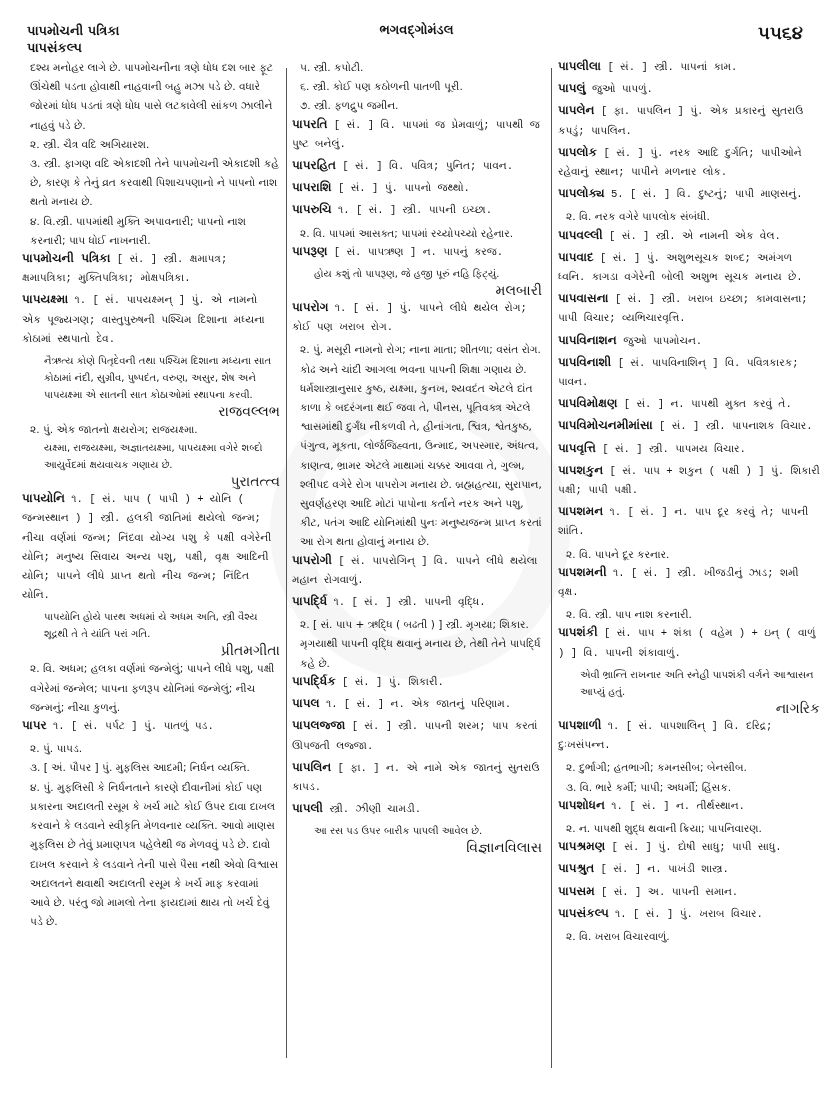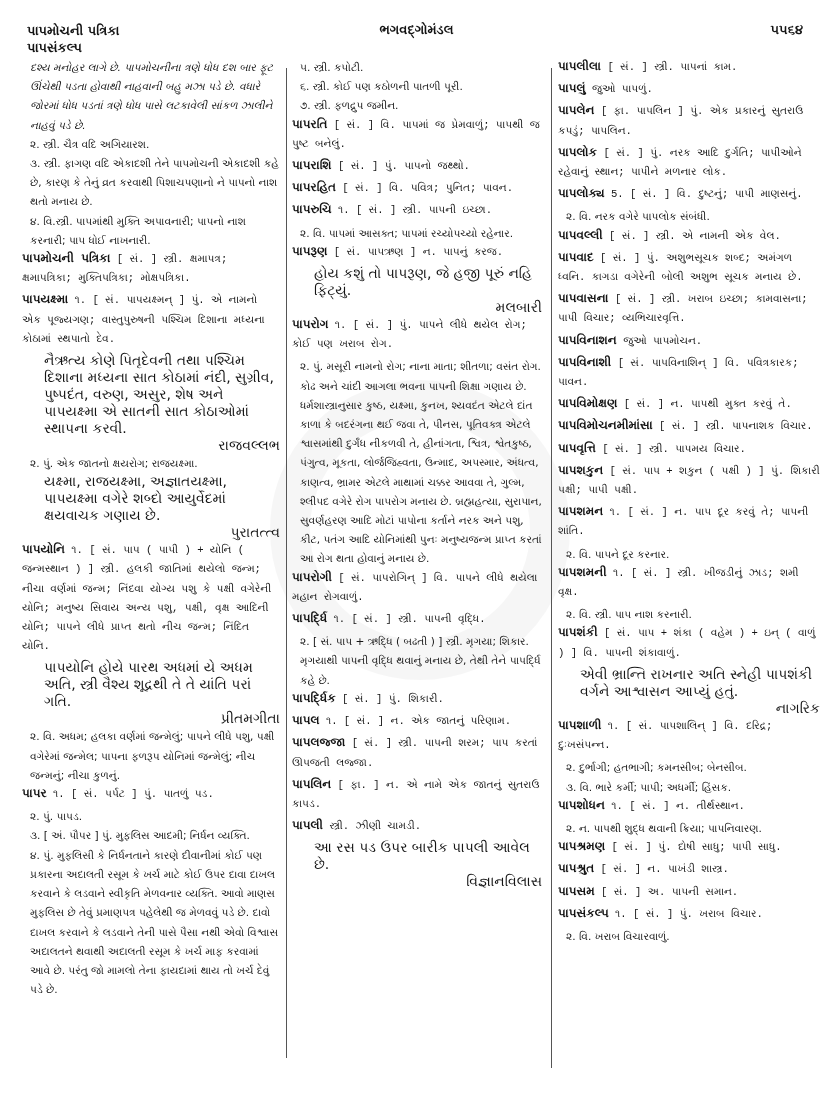--- a/index.html
+++ b/index.html
@@ -1,34 +1,34 @@
 <!DOCTYPE html>
 <html><head>
 <meta charset="utf-8">
 <style>
   html, body { margin:0; padding:0; background:#ffffff; }
   body { width:825px; height:1098px; overflow:hidden; position:relative;
          font-family:"DejaVu Sans", "Liberation Sans", sans-serif; color:#141414; }
   .page-header { position:absolute; top:0; left:0; width:825px; height:50px; }
   .hdr-left { position:absolute; left:27px; top:22px; font-weight:bold; font-size:13px; line-height:17px; }
   .hdr-center { position:absolute; left:0; right:0; top:22px; text-align:center; font-weight:bold; font-size:13px;padding-left:8px; }
-  .hdr-right { position:absolute; right:22px; top:22px; font-weight:bold; font-size:13px; }
+  .hdr-right { position:absolute; right:22px; top:22px; font-weight:bold; font-size:18px; }
   .columns { position:absolute; top:58px; left:22px; width:790px; height:1030px; }
   .col { position:absolute; top:0; height:1010px; font-size:10.6px; line-height:19.2px; overflow:hidden; }
   .col1 { left:0; width:258px; }
   .col2 { left:270px; width:250px; }
   .col3 { left:536px; width:262px; }
   .divider { position:absolute; top:10px; width:1px; background:#555; }
   .div1 { left:264px; height:990px; }
   .div2 { left:529px; height:1000px; }
   .entry { margin:0 0 3px 0;font-family:Liberation Mono, monospace; }
   .hw { font-weight:bold; font-size:12px; }
   .sense { padding-left:8px; }
-  .cont { padding-left:8px;font-style:italic; }
-  .quote { padding-left:22px; font-size:14px; line-height:17px; }
+  .cont { padding-left:8px; }
+  .quote { padding-left:22px; font-size:10px; line-height:17px; }
   .src { text-align:right; font-size:14px; line-height:17px; }
   .watermark { position:absolute; left:270px; top:380px; width:300px; height:300px; border-radius:50%;
                border:40px solid rgba(0,0,0,0.035); box-sizing:border-box; pointer-events:none; }
 </style>
 </head>
 <body>
 
 <div class="page-header">
   <div class="hdr-left">
     <div>પાપમોચની પત્રિકા</div>
@@ -61,22 +61,22 @@
       <div class="sense">૨. પું. પાપડ.</div>
       <div class="sense">૩. [ અં. પૌપર ] પું. મુફલિસ આદમી; નિર્ધન વ્યક્તિ.</div>
       <div class="sense">૪. પું. મુફલિસી કે નિર્ધનતાને કારણે દીવાનીમાં કોઈ પણ પ્રકારના અદાલતી રસૂમ કે ખર્ચ માટે કોઈ ઉપર દાવા દાખલ કરવાને કે લડવાને સ્વીકૃતિ મેળવનાર વ્યક્તિ. આવો માણસ મુફલિસ છે તેવું પ્રમાણપત્ર પહેલેથી જ મેળવવું પડે છે. દાવો દાખલ કરવાને કે લડવાને તેની પાસે પૈસા નથી એવો વિશ્વાસ અદાલતને થવાથી અદાલતી રસૂમ કે ખર્ચ માફ કરવામાં આવે છે. પરંતુ જો મામલો તેના ફાયદામાં થાય તો ખર્ચ દેવું પડે છે.</div>
     </div>
   <div class="divider div1"></div>
   <div class="col col2">
       <div class="sense">૫. સ્ત્રી. કપોટી.</div>
       <div class="sense">૬. સ્ત્રી. કોઈ પણ કઠોળની પાતળી પૂરી.</div>
       <div class="sense">૭. સ્ત્રી. ફળદ્રુપ જમીન.</div>
       <div class="entry"><span class="hw">પાપરતિ</span><span> [ સં. ] વિ. પાપમાં જ પ્રેમવાળું; પાપથી જ પુષ્ટ બનેલું.</span></div>
+      <div class="entry"><span class="hw">પાપરહિત</span><span> [ સં. ] વિ. પવિત્ર; પુનિત; પાવન.</span></div>
       <div class="entry"><span class="hw">પાપરાશિ</span><span> [ સં. ] પું. પાપનો જથ્થો.</span></div>
-      <div class="entry"><span class="hw">પાપરહિત</span><span> [ સં. ] વિ. પવિત્ર; પુનિત; પાવન.</span></div>
       <div class="entry"><span class="hw">પાપરુચિ</span><span> ૧. [ સં. ] સ્ત્રી. પાપની ઇચ્છા.</span></div>
       <div class="sense">૨. વિ. પાપમાં આસક્ત; પાપમાં રચ્યોપચ્યો રહેનાર.</div>
       <div class="entry"><span class="hw">પાપરૂણ</span><span> [ સં. પાપઋણ ] ન. પાપનું કરજ.</span></div>
       <div class="quote">હોય કશું તો પાપરૂણ, જે હજી પૂરું નહિ ફિટ્યું.</div>
       <div class="src">મલબારી</div>
       <div class="entry"><span class="hw">પાપરોગ</span><span> ૧. [ સં. ] પું. પાપને લીધે થયેલ રોગ; કોઈ પણ ખરાબ રોગ.</span></div>
       <div class="sense">૨. પું. મસૂરી નામનો રોગ; નાના માતા; શીતળા; વસંત રોગ. કોઢ અને ચાંદી આગલા ભવના પાપની શિક્ષા ગણાય છે. ધર્મશાસ્ત્રાનુસાર કુષ્ઠ, યક્ષ્મા, કુનખ, શ્યવદંત એટલે દાંત કાળા કે બદરંગના થઈ જવા તે, પીનસ, પૂતિવક્ત્ર એટલે શ્વાસમાંથી દુર્ગંધ નીકળવી તે, હીનાંગતા, શ્વિત્ર, શ્વેતકુષ્ઠ, પંગુત્વ, મૂકતા, લોર્જજિહ્વતા, ઉન્માદ, અપસ્માર, અંધત્વ, કાણત્વ, ભ્રામર એટલે માથામાં ચક્કર આવવા તે, ગુલ્મ, શ્લીપદ વગેરે રોગ પાપરોગ મનાય છે. બ્રહ્મહત્યા, સુરાપાન, સુવર્ણહરણ આદિ મોટાં પાપોના કર્તાને નરક અને પશુ, કીટ, પતંગ આદિ યોનિમાંથી પુનઃ મનુષ્યજન્મ પ્રાપ્ત કરતાં આ રોગ થતા હોવાનું મનાય છે.</div>
       <div class="entry"><span class="hw">પાપરોગી</span><span> [ સં. પાપરોગિન્ ] વિ. પાપને લીધે થયેલા મહાન રોગવાળું.</span></div>
       <div class="entry"><span class="hw">પાપર્દ્ધિ</span><span> ૧. [ સં. ] સ્ત્રી. પાપની વૃદ્ધિ.</span></div>
       <div class="sense">૨. [ સં. પાપ + ઋદ્ધિ ( બઢતી ) ] સ્ત્રી. મૃગયા; શિકાર. મૃગયાથી પાપની વૃદ્ધિ થવાનું મનાય છે, તેથી તેને પાપર્દ્ધિ કહે છે.</div>

